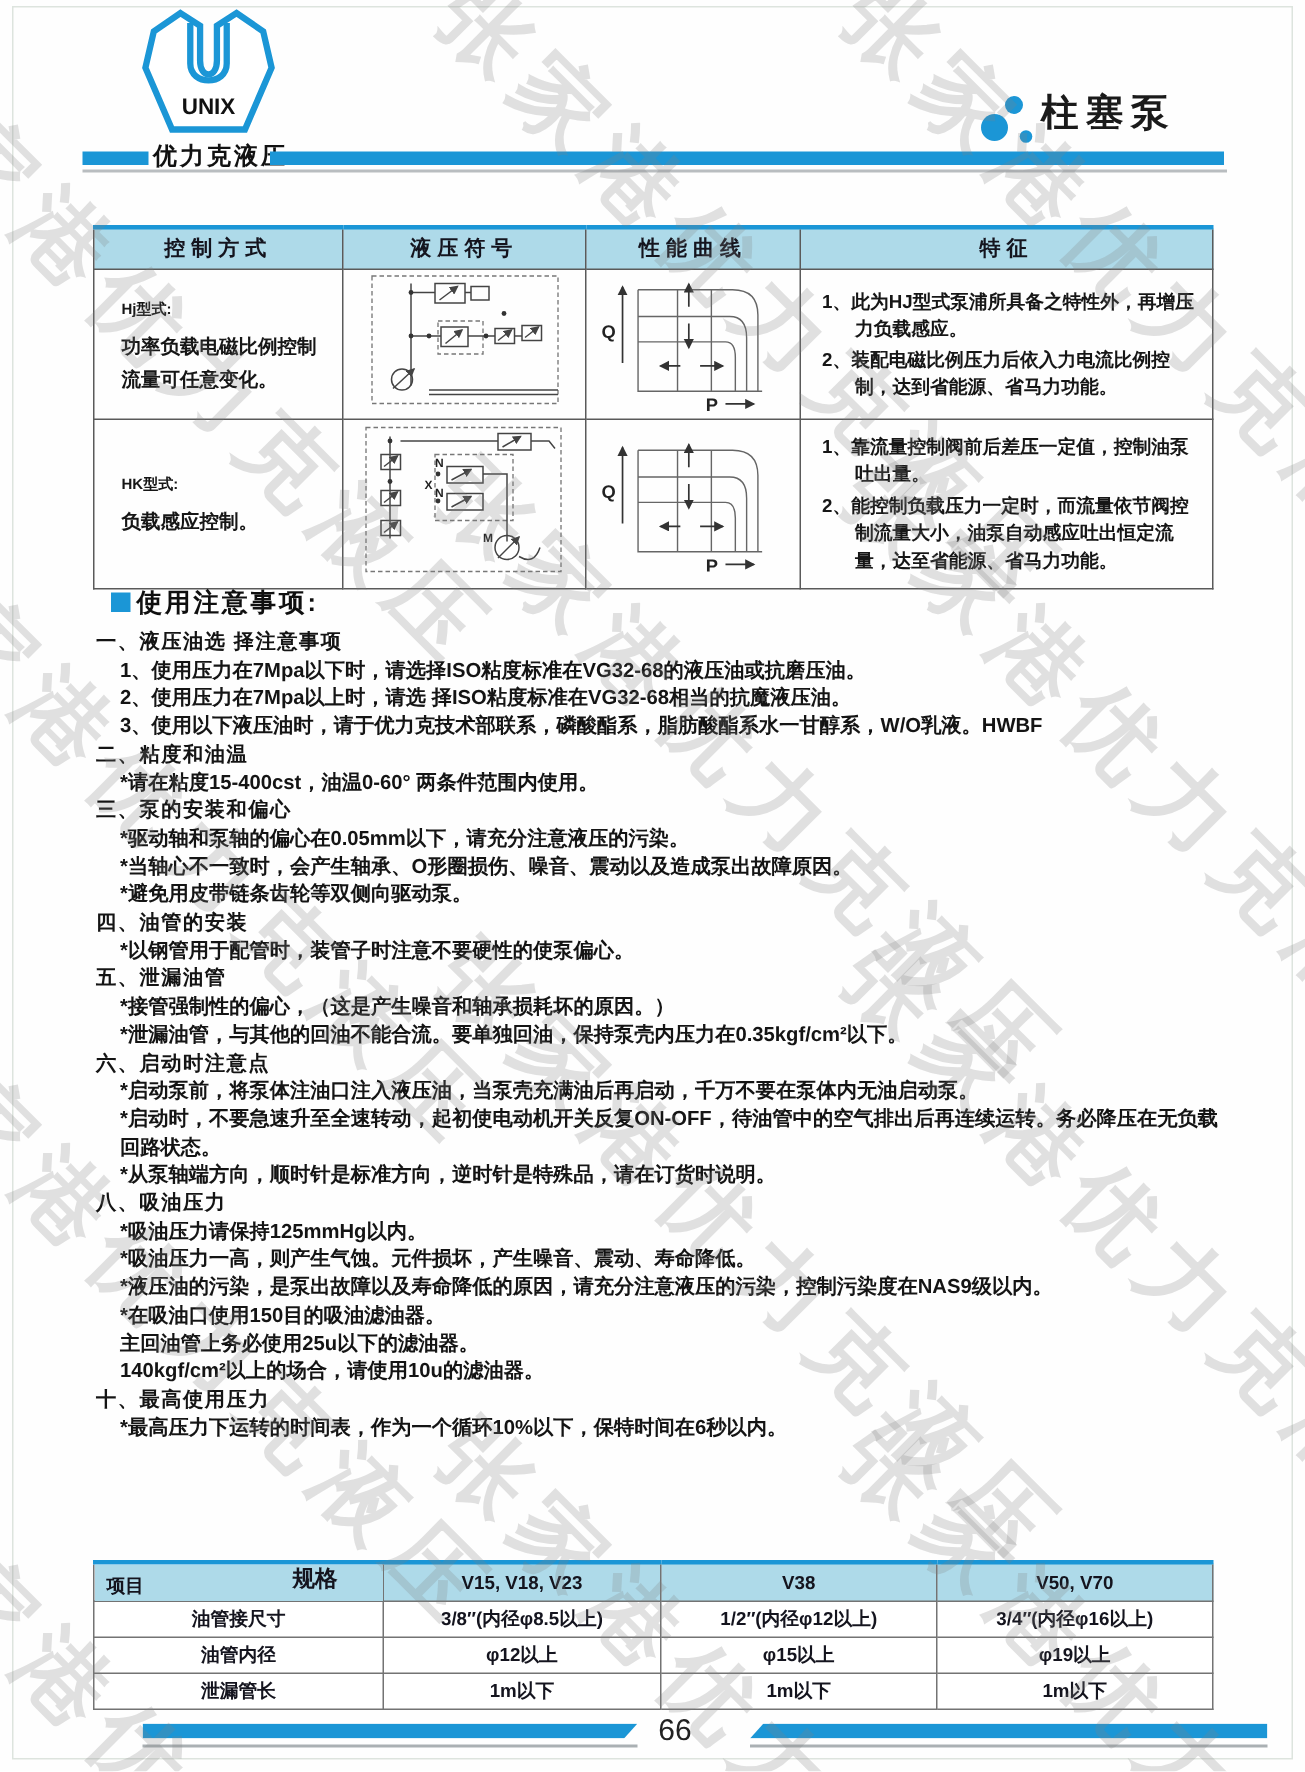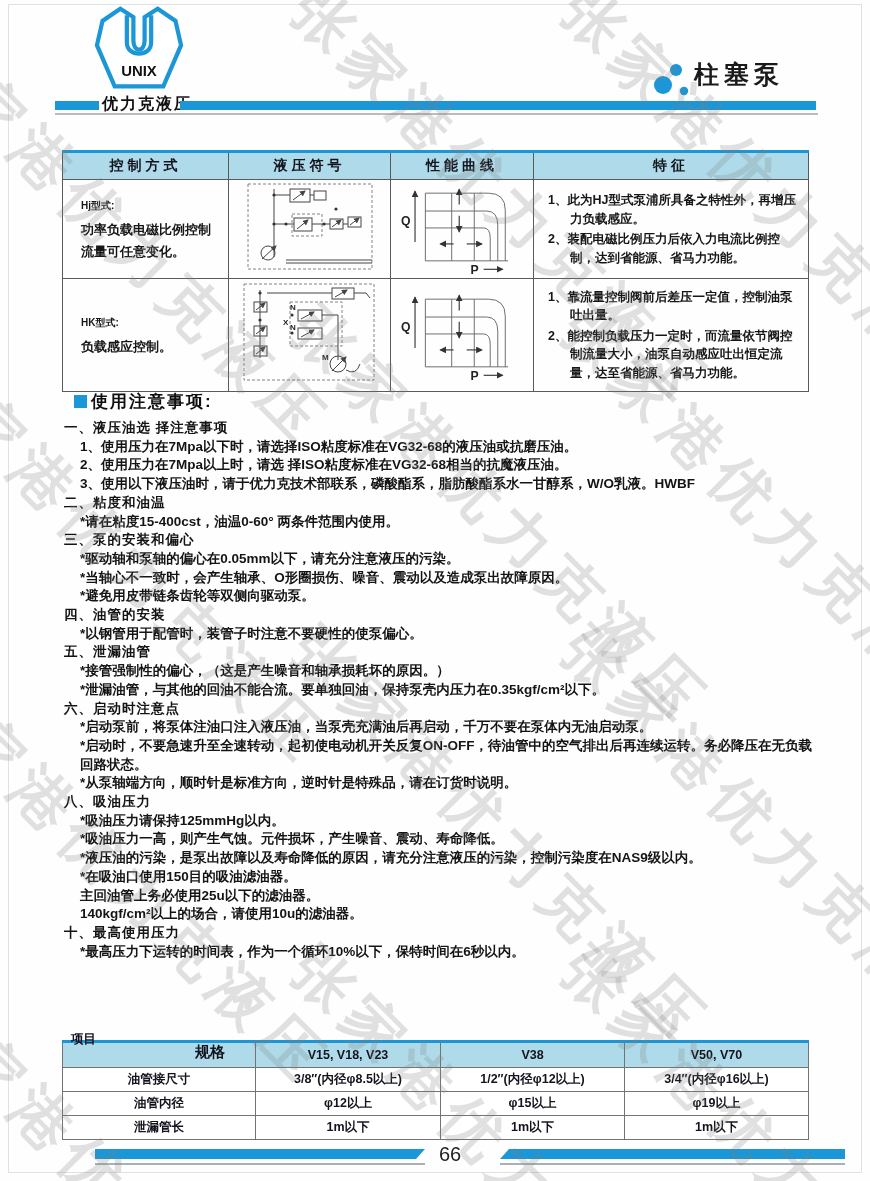--- a/index.html
+++ b/index.html
@@ -43,21 +43,21 @@
   .i1{padding-left:18px;}
 
   
   .spec-table{position:absolute; left:62px; top:1040px; width:746px; border-collapse:collapse; table-layout:fixed; z-index:2;}
   .spec-table td,.spec-table th{border:1px solid #737373; font-size:12.5px; font-weight:bold; text-align:center; color:#14141e; padding:0;}
   .spec-table thead th{background:#aedae9; border-top:3px solid #1b96d6; height:24px;}
   .spec-table tbody td{height:23px; background:rgba(255,255,255,0.6);}
   .corner{position:relative; background:#aedae9;
       background-image:linear-gradient(to bottom right, transparent calc(50% - 0.7px), #555 calc(50% - 0.7px), #555 calc(50% + 0.7px), transparent calc(50% + 0.7px));}
   .corner .c-top{position:absolute; right:30px; top:0px; font-size:15px;}
-  .corner .c-bot{position:absolute; left:8px; bottom:19px; font-size:12.5px;}
+  .corner .c-bot{position:absolute; left:8px; bottom:1px; font-size:12.5px;}
 
   
   .f-bar{position:absolute; top:1149px; height:10px; background:#1b96d6;}
   .f-bar-left{left:95px; width:330px; clip-path:polygon(0 0,100% 0,calc(100% - 9px) 100%,0 100%);}
   .f-bar-right{left:500px; width:345px; clip-path:polygon(9px 0,100% 0,100% 100%,0 100%);}
   .f-line{position:absolute; top:1163px; height:1.5px; background:#aab0b3;}
   .f-line-left{left:95px; width:330px;}
   .f-line-right{left:500px; width:345px;}
   .pageno{position:absolute; left:415px; top:1143px; width:70px; text-align:center; font-size:20px; color:#222;}
 

